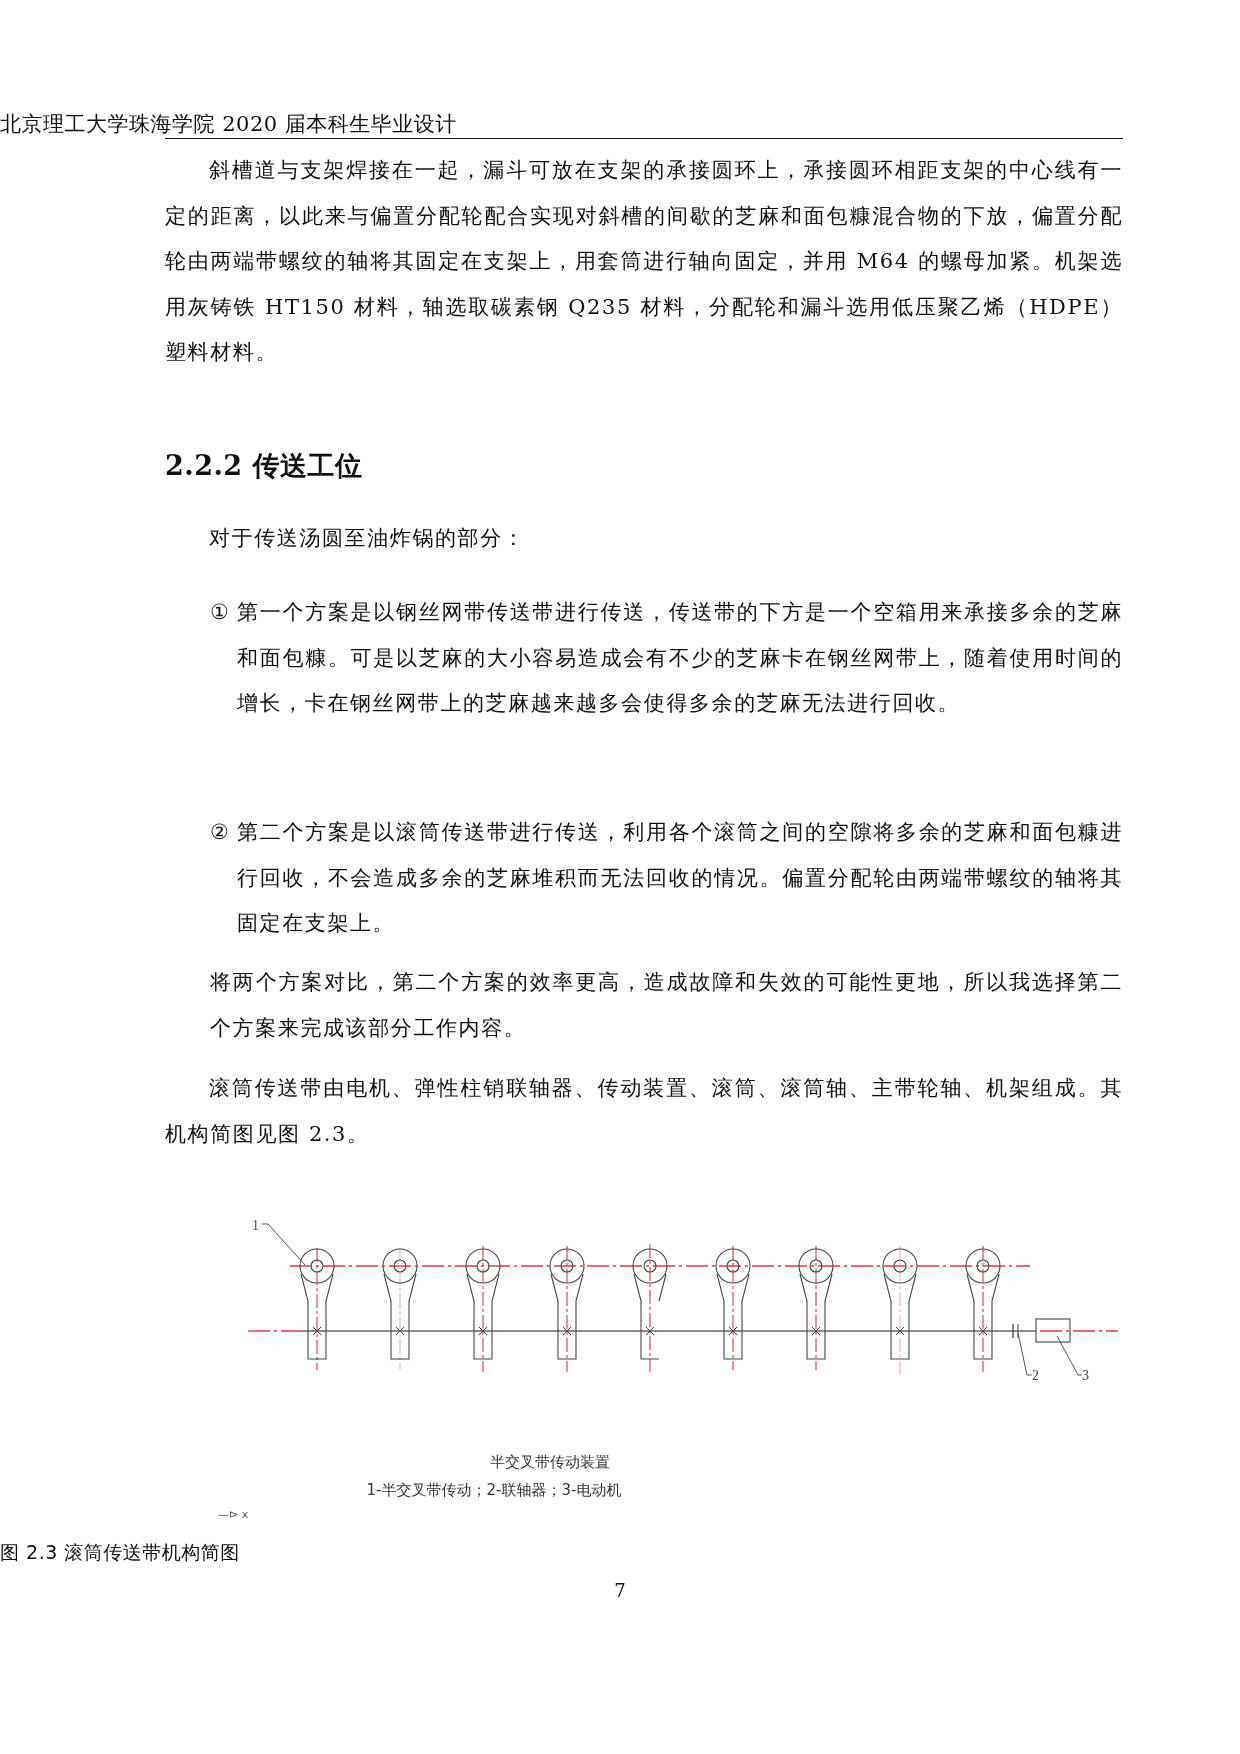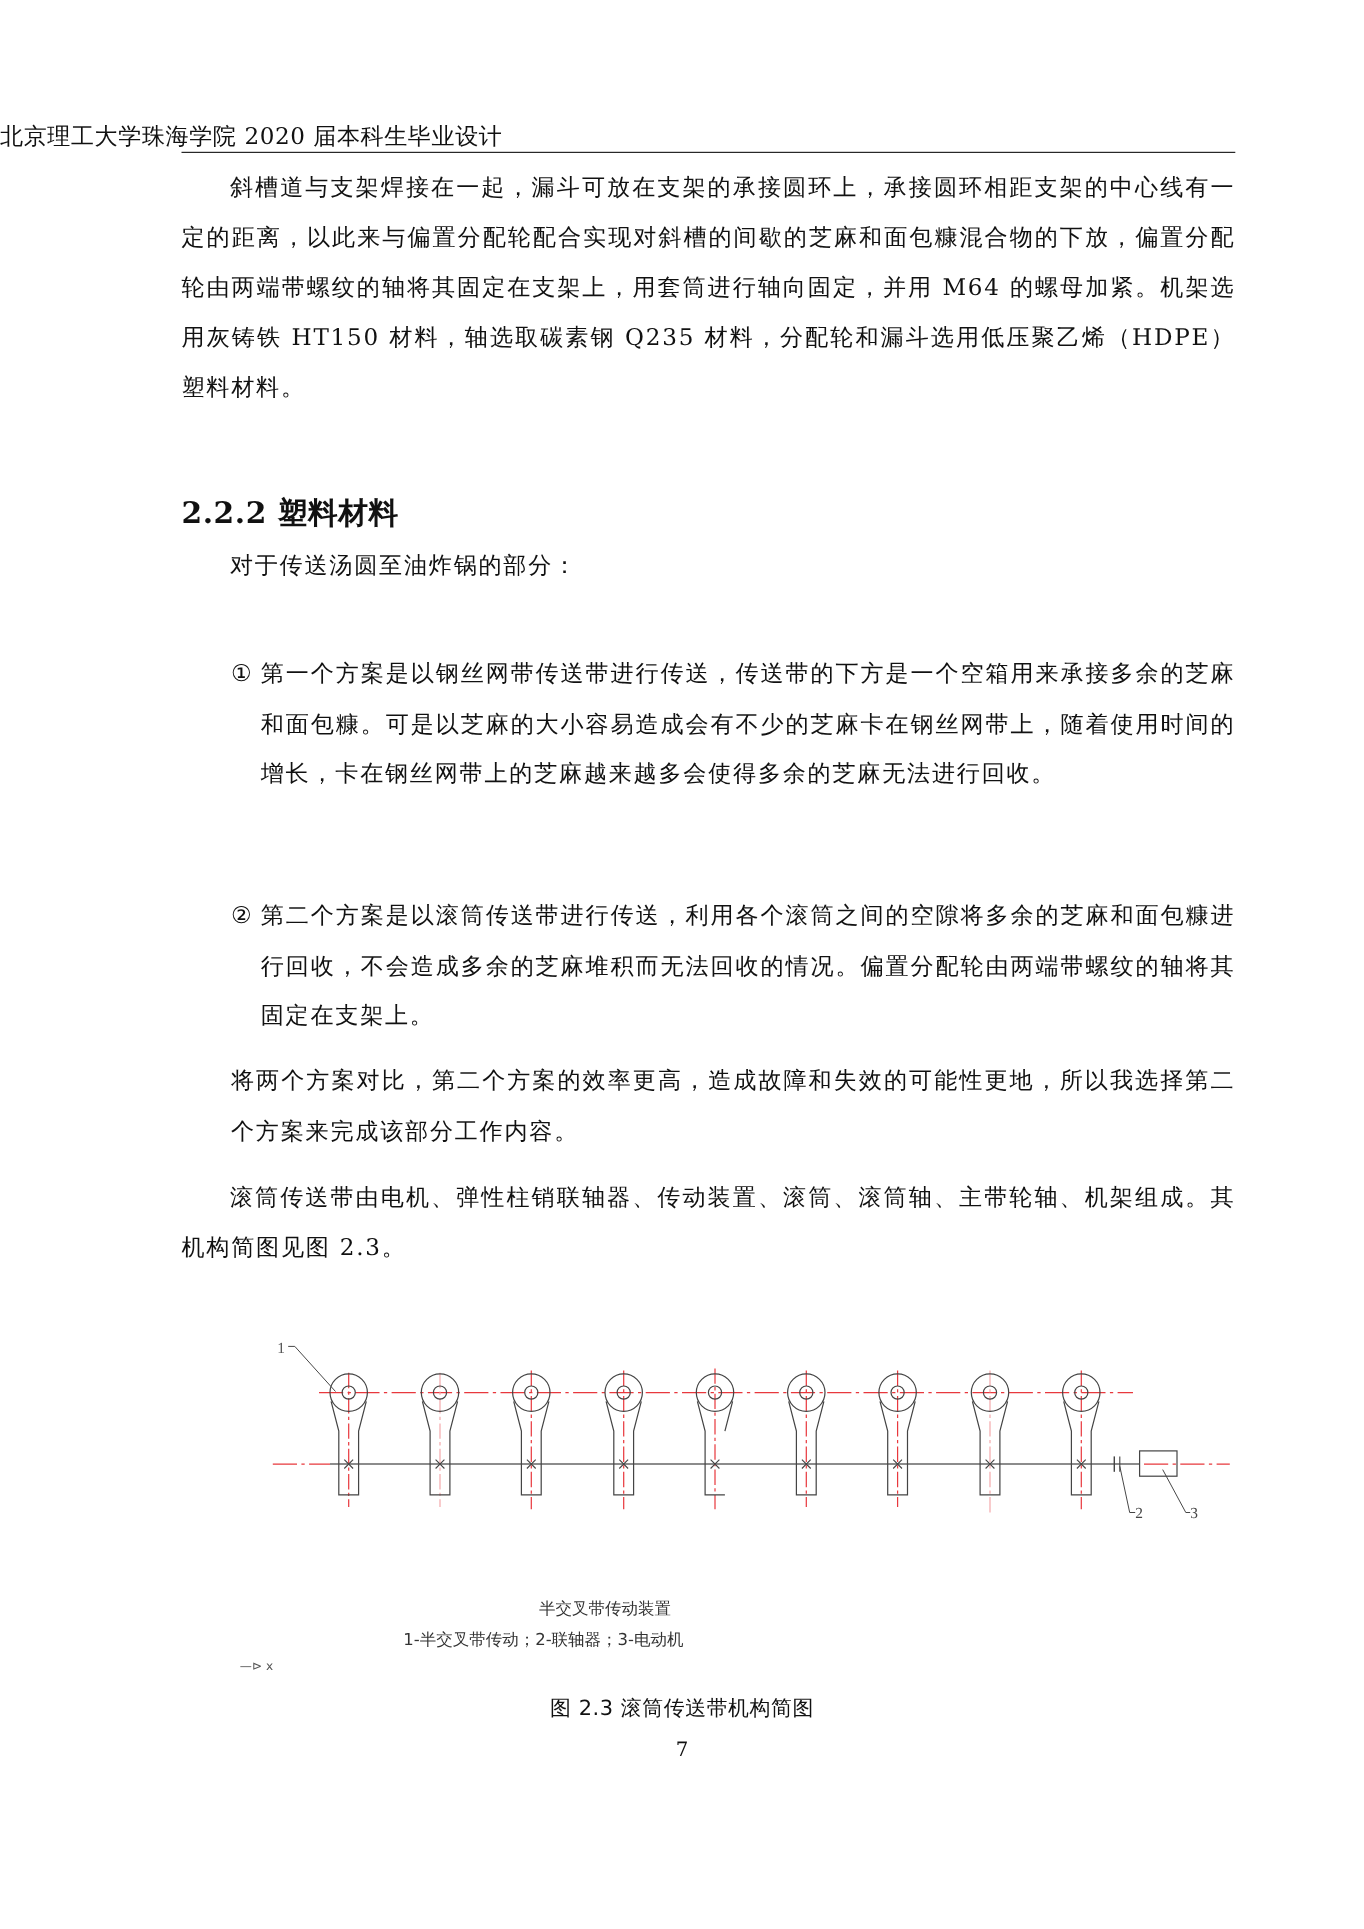--- a/index.html
+++ b/index.html
@@ -10,37 +10,37 @@
                  font-size: 21px; letter-spacing: 0.5px; }
   .header-rule { left: 165px; width: 958px; top: 138px; height: 0; border-top: 1.6px solid #111; }
   .para { left: 165px; width: 958px; font-size: 21px; line-height: 45.5px; text-align: justify; letter-spacing: 1.6px; }
   .indent { text-indent: 44px; }
   .heading { left: 165px; top: 448px; font-size: 27px; font-weight: bold; letter-spacing: 0.5px; }
   .item { left: 210px; width: 913px; font-size: 21px; line-height: 45.5px; letter-spacing: 1.6px; }
   .item-num { position: absolute; left: 0; top: 0; width: 40px; }
   .item-text { margin-left: 27px; text-align: justify; }
   .diagram { left: 200px; top: 1170px; width: 950px; height: 260px; }
   .cap-sm { font-family: "DejaVu Sans", "Liberation Sans", sans-serif; font-size: 15px; color: #333; }
-  .fig-caption { left: 0; width: 1240px; top: 1540px; text-align: center; font-size: 19px;
+  .fig-caption { left: 0; width: 1240px; top: 1540px; font-size: 19px;
                  font-family: "DejaVu Sans", "Liberation Sans", sans-serif; letter-spacing: 0.5px; }
   .page-num { left: 0; width: 1240px; top: 1580px; text-align: center; font-size: 18px; }
   .axis-note { left: 218px; top: 1508px; font-size: 11px; color: #555;
                font-family: "DejaVu Sans", "Liberation Sans", sans-serif; }
 </style>
 </head>
 <body>
 
 <div class="abs header-text">北京理工大学珠海学院 2020 届本科生毕业设计</div>
 <div class="abs header-rule"></div>
 
 <div class="abs para indent" style="top:148px;">斜槽道与支架焊接在一起，漏斗可放在支架的承接圆环上，承接圆环相距支架的中心线有一定的距离，以此来与偏置分配轮配合实现对斜槽的间歇的芝麻和面包糠混合物的下放，偏置分配轮由两端带螺纹的轴将其固定在支架上，用套筒进行轴向固定，并用 M64 的螺母加紧。机架选用灰铸铁 HT150 材料，轴选取碳素钢 Q235 材料，分配轮和漏斗选用低压聚乙烯（HDPE）塑料材料。</div>
 
-<div class="abs heading">2.2.2 塑料材料</div>
+<div class="abs heading">2.2.2 传送工位</div>
 
-<div class="abs para indent" style="top:492px;font-family:Liberation Serif, serif;">对于传送汤圆至油炸锅的部分：</div>
+<div class="abs para indent" style="top:516px;font-family:Liberation Serif, serif;">对于传送汤圆至油炸锅的部分：</div>
 
 <div class="abs item" style="top:590px;">
   <span class="item-num">①</span>
   <div class="item-text">第一个方案是以钢丝网带传送带进行传送，传送带的下方是一个空箱用来承接多余的芝麻和面包糠。可是以芝麻的大小容易造成会有不少的芝麻卡在钢丝网带上，随着使用时间的增长，卡在钢丝网带上的芝麻越来越多会使得多余的芝麻无法进行回收。</div>
 </div>
 <div class="abs item" style="top:810px;">
   <span class="item-num">②</span>
   <div class="item-text">第二个方案是以滚筒传送带进行传送，利用各个滚筒之间的空隙将多余的芝麻和面包糠进行回收，不会造成多余的芝麻堆积而无法回收的情况。偏置分配轮由两端带螺纹的轴将其固定在支架上。</div>
 </div>
 

